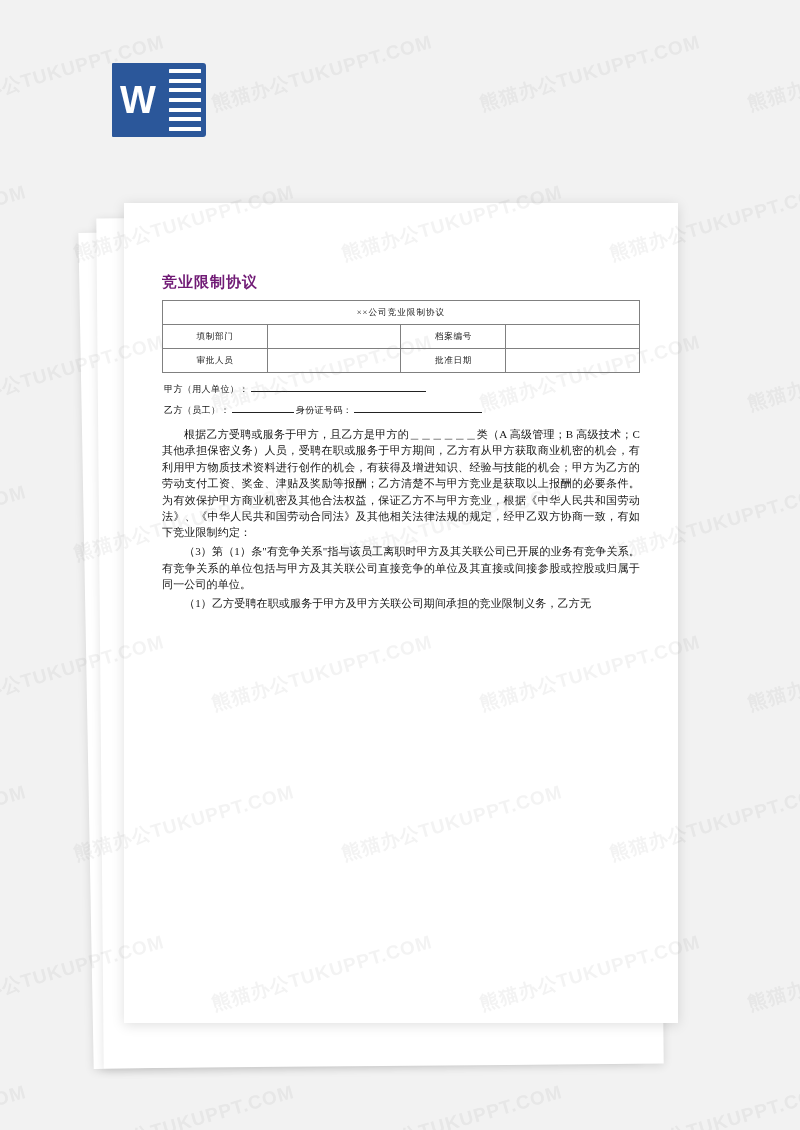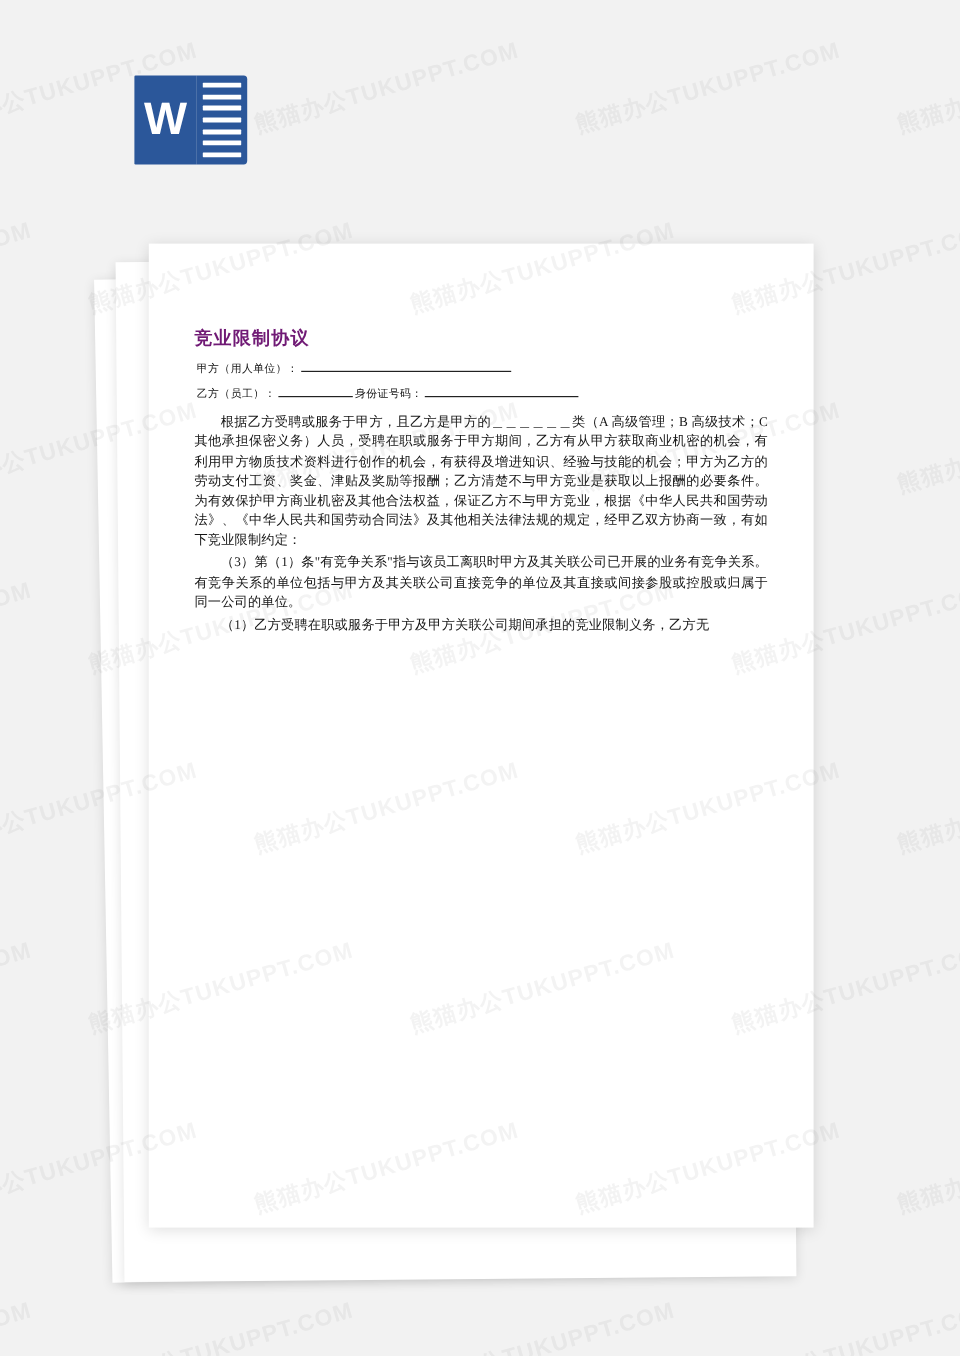--- a/index.html
+++ b/index.html
@@ -238,20 +238,39 @@
 
 <div class="sheet-stack">
   <div class="sheet sheet-back2"></div>
   <div class="sheet sheet-back1"></div>
 
   <div class="sheet sheet-main">
     <div class="page-inner">
 
       <div class="page-title">竞业限制协议</div>
 
+      <table class="info-table">
+        <tbody>
+          <tr>
+            <td class="head-cell" colspan="4">××公司竞业限制协议</td>
+          </tr>
+          <tr>
+            <td class="lbl">填制部门</td>
+            <td class="val"></td>
+            <td class="lbl">档案编号</td>
+            <td class="val"></td>
+          </tr>
+          <tr>
+            <td class="lbl">审批人员</td>
+            <td class="val"></td>
+            <td class="lbl">批准日期</td>
+            <td class="val"></td>
+          </tr>
+        </tbody>
+      </table>
 
       <div class="party-line">
         <span>甲方（用人单位）：</span>
         <span class="fill fill-long"></span>
       </div>
 
       <div class="party-line">
         <span>乙方（员工）：</span>
         <span class="fill fill-short"></span>
         <span>身份证号码：</span>

